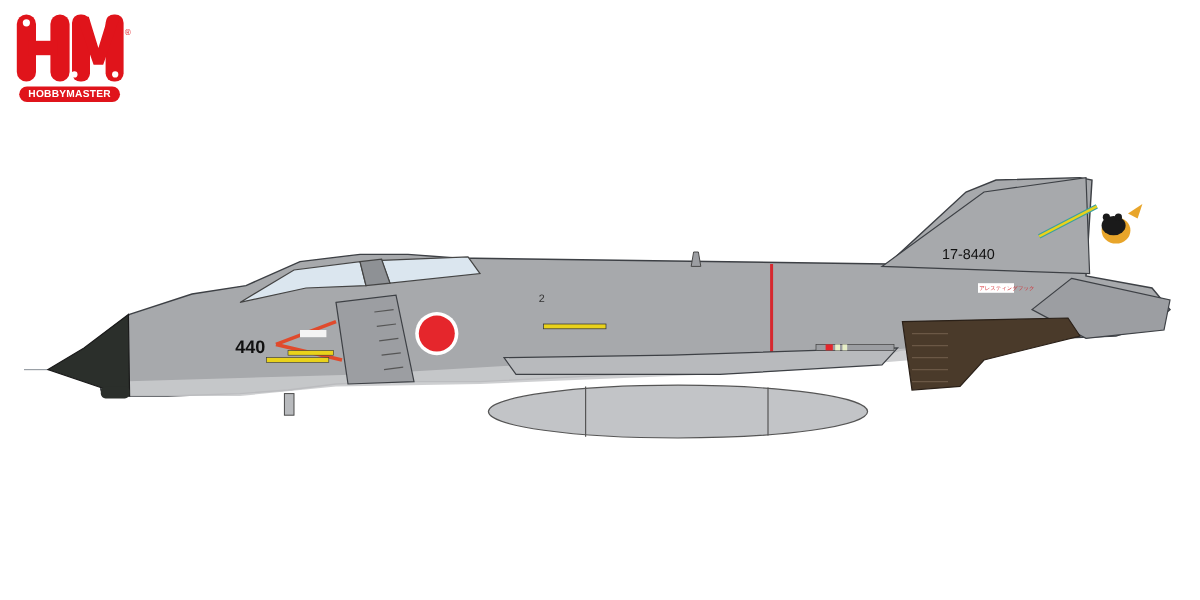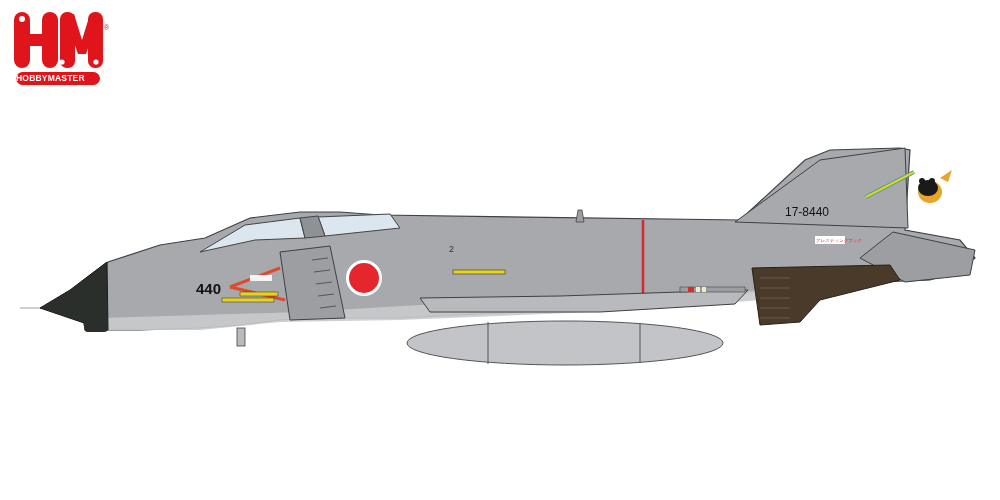--- a/index.html
+++ b/index.html
@@ -1,19 +1,19 @@
 <!DOCTYPE html>
 <html><head>
 <meta charset="utf-8">
 <style>
   html, body { margin: 0; padding: 0; background: #ffffff; }
   body { width: 1000px; height: 500px; position: relative; overflow: hidden; font-family: "Liberation Sans", sans-serif; }
   .logo { position: absolute; left: 12px; top: 10px; width: 92px; height: 76px; }
   .logo-hm { position: absolute; left: 0; top: 0; width: 92px; height: 60px; }
-  .logo-banner { position: absolute; left: 4px; top: 62px; width: 84px; height: 13px; background: #e0141b; border-radius: 7px; color: #fff; font-weight: bold; font-size: 8.5px; letter-spacing: 0.2px; text-align: left; line-height: 13px; font-family: "Liberation Sans", sans-serif; }
+  .logo-banner { position: absolute; left: 4px; top: 62px; width: 84px; height: 13px; background: #e0141b; border-radius: 7px; color: #fff; font-weight: bold; font-size: 8.5px; letter-spacing: 0.2px; text-align: center; line-height: 13px; font-family: "Liberation Sans", sans-serif; }
   .logo-reg { position: absolute; left: 92px; top: 14px; font-size: 7px; color: #e0141b; }
   .aircraft { position: absolute; left: 0; top: 0; width: 1000px; height: 500px; }
   svg text { font-family: "Liberation Sans", sans-serif; }
 </style>
 </head>
 <body>
 
 <div class="logo">
   <svg class="logo-hm" viewBox="0 0 92 60">
 

